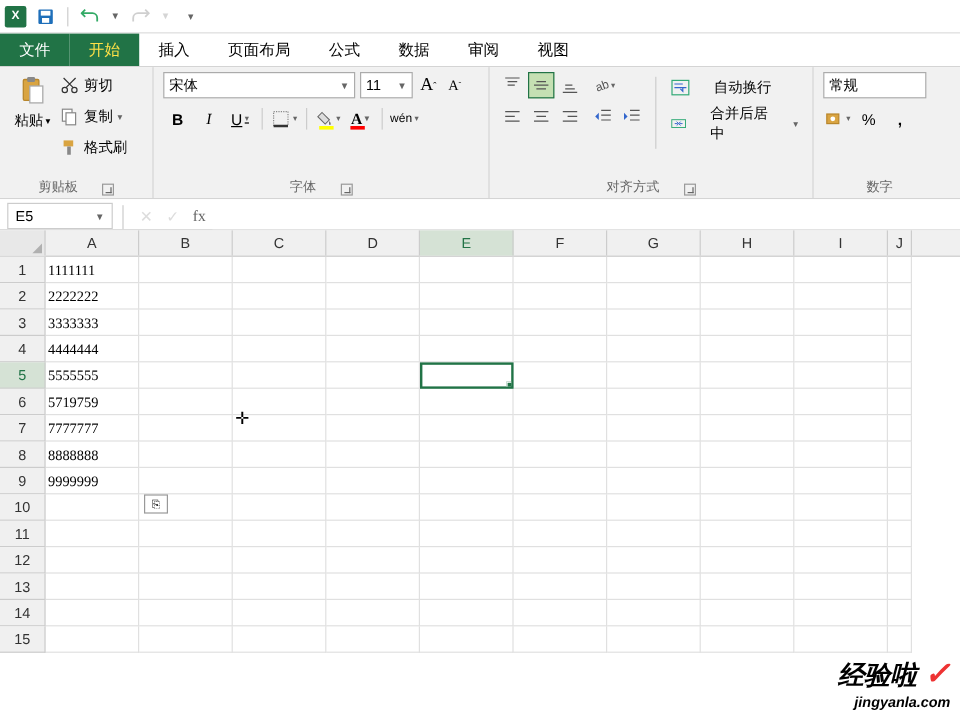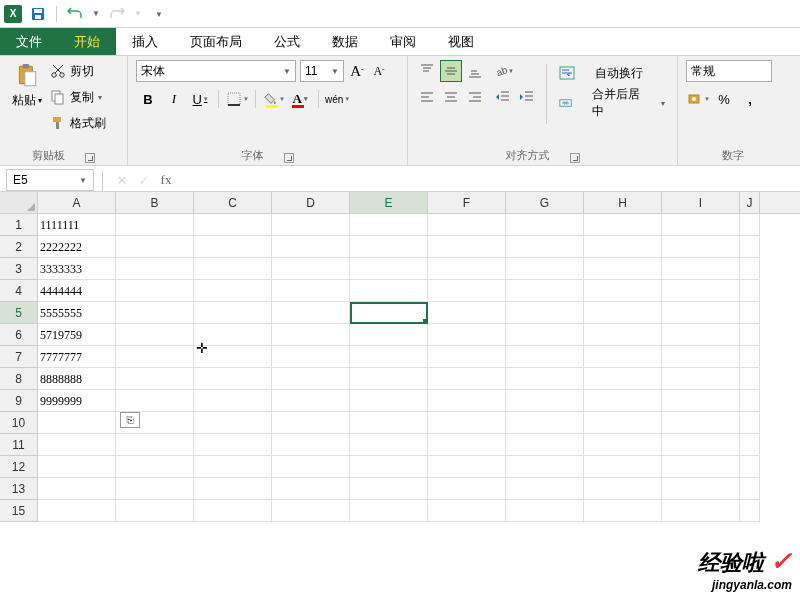--- a/index.html
+++ b/index.html
@@ -548,20 +548,33 @@
         <div class="cell"></div>
         <div class="cell"></div>
         <div class="cell"></div>
         <div class="cell"></div>
         <div class="cell"></div>
         <div class="cell"></div>
         <div class="cell"></div>
         <div class="cell last"></div>
       </div>
       <div class="row">
+        <div class="row-h">14</div>
+        <div class="cell"></div>
+        <div class="cell"></div>
+        <div class="cell"></div>
+        <div class="cell"></div>
+        <div class="cell"></div>
+        <div class="cell"></div>
+        <div class="cell"></div>
+        <div class="cell"></div>
+        <div class="cell"></div>
+        <div class="cell last"></div>
+      </div>
+      <div class="row">
         <div class="row-h">15</div>
         <div class="cell"></div>
         <div class="cell"></div>
         <div class="cell"></div>
         <div class="cell"></div>
         <div class="cell"></div>
         <div class="cell"></div>
         <div class="cell"></div>
         <div class="cell"></div>
         <div class="cell"></div>

